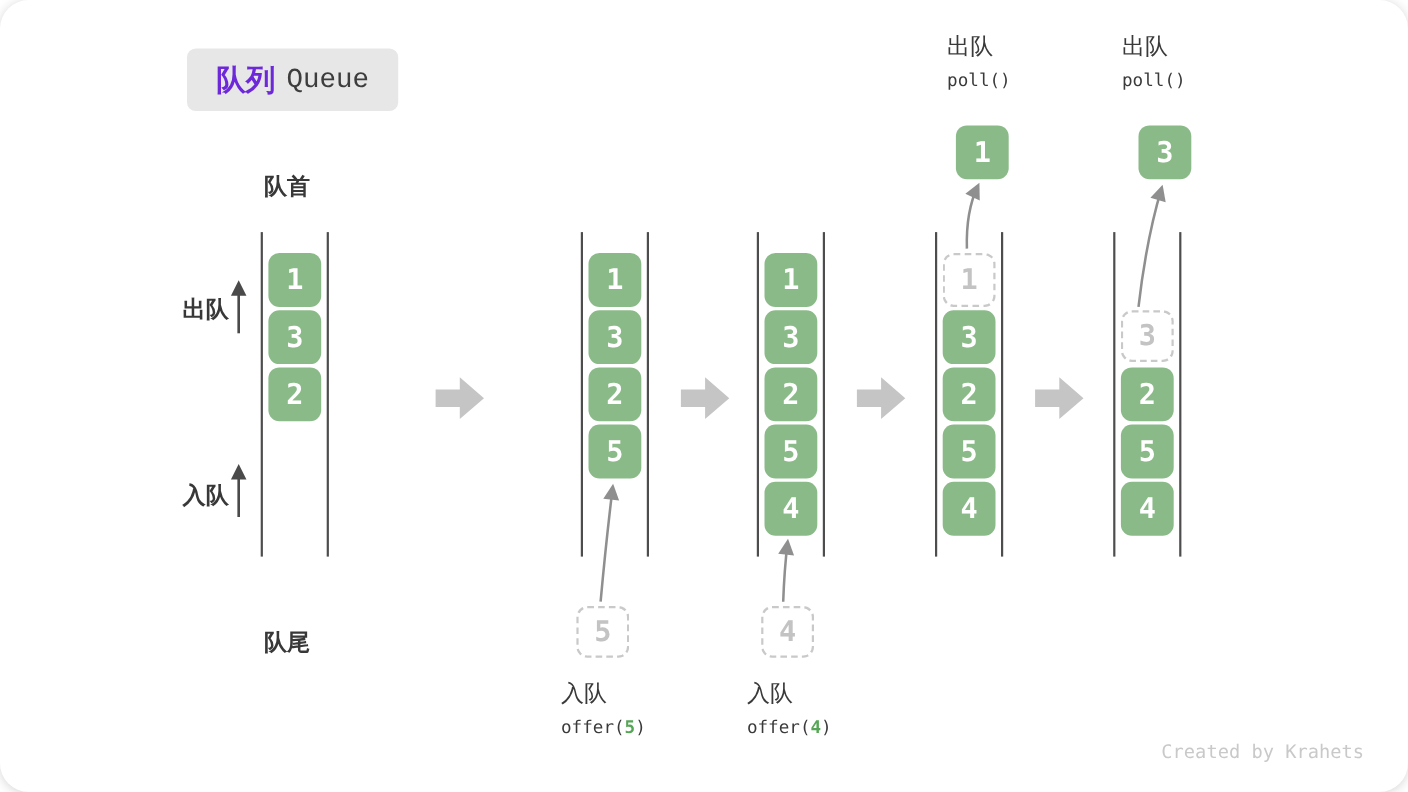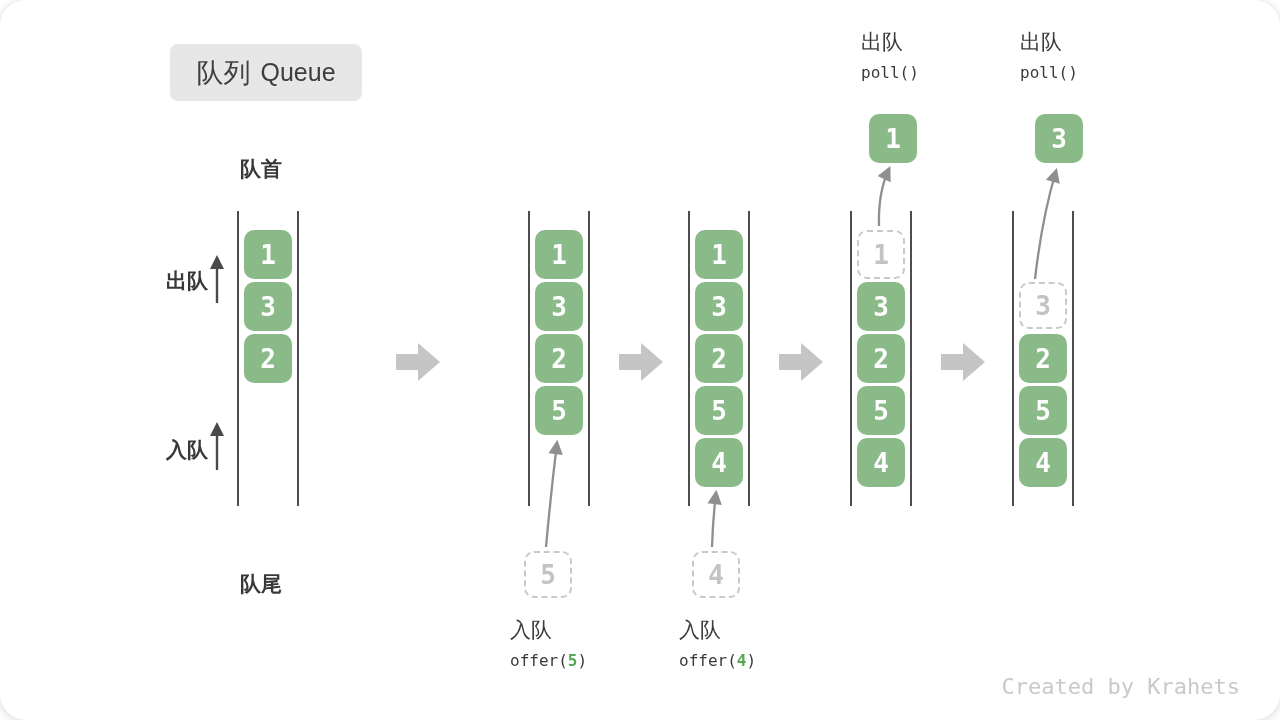--- a/index.html
+++ b/index.html
@@ -7,22 +7,22 @@
     font-family: "Liberation Sans", "DejaVu Sans", sans-serif; }
   .canvas { position: absolute; left: 0; top: 0; width: 1280px; height: 720px;
     background: #ffffff; border-radius: 26px;
     box-shadow: 0 1px 10px rgba(0,0,0,0.16); }
   .overlay { position: absolute; left: 0; top: 0; width: 1280px; height: 720px;
     pointer-events: none; }
 
   .title-box { position: absolute; left: 170px; top: 44px; width: 192px; height: 57px;
     background: #e7e7e7; border-radius: 8px; display: flex; align-items: center;
     justify-content: center; gap: 10px; }
-  .title-zh { font-size: 27px; font-weight: 400; color: #404040; }
-  .title-en { font-family: Liberation Sans, sans-serif;
+  .title-zh { font-size: 27px; font-weight: 700; color: #6d28d9; }
+  .title-en { font-family: Liberation Mono, monospace;
     font-size: 25px; color: #3d3d3d; }
 
   .lbl { position: absolute; font-size: 21px; font-weight: 700; color: #383838;
     white-space: nowrap; text-align: center; }
 
   .col { position: absolute; top: 211px; width: 62px; height: 295px;
     border-left: 2px solid #4d4d4d; border-right: 2px solid #4d4d4d; }
 
   .box { position: absolute; width: 48px; height: 49px; border-radius: 10px;
     background: #8aba88; color: #ffffff; display: flex; align-items: center;
@@ -31,21 +31,21 @@
   .box.dashed { background: #ffffff; border: 2px dashed #c9c9c9; color: #c3c3c3; }
 
   .op { position: absolute; white-space: nowrap; }
   .op-zh { font-size: 21px; font-weight: 500; color: #3a3a3a; margin-bottom: 7px; }
   .op-code { font-family: "DejaVu Sans Mono", "Liberation Mono", monospace;
     font-size: 16px; color: #3a3a3a; }
   .op-code .arg { color: #57a657; font-weight: 700; }
 
   .credit { position: absolute; right: 40px; top: 674px;
     font-family: "DejaVu Sans Mono", "Liberation Mono", monospace;
-    font-size: 22px; color: #c9c9c9; }
+    font-size: 17px; color: #c9c9c9; }
 </style>
 </head>
 <body>
 
 <div class="canvas">
 
   <svg class="overlay" viewBox="0 0 1280 720">
     <defs>
       <marker id="ah-gray" viewBox="0 0 10 10" refX="7.5" refY="5" markerWidth="7" markerHeight="7" orient="auto">
         <path d="M0.5,0.5 L9.5,5 L0.5,9.5 z" fill="#8f8f8f"></path>

